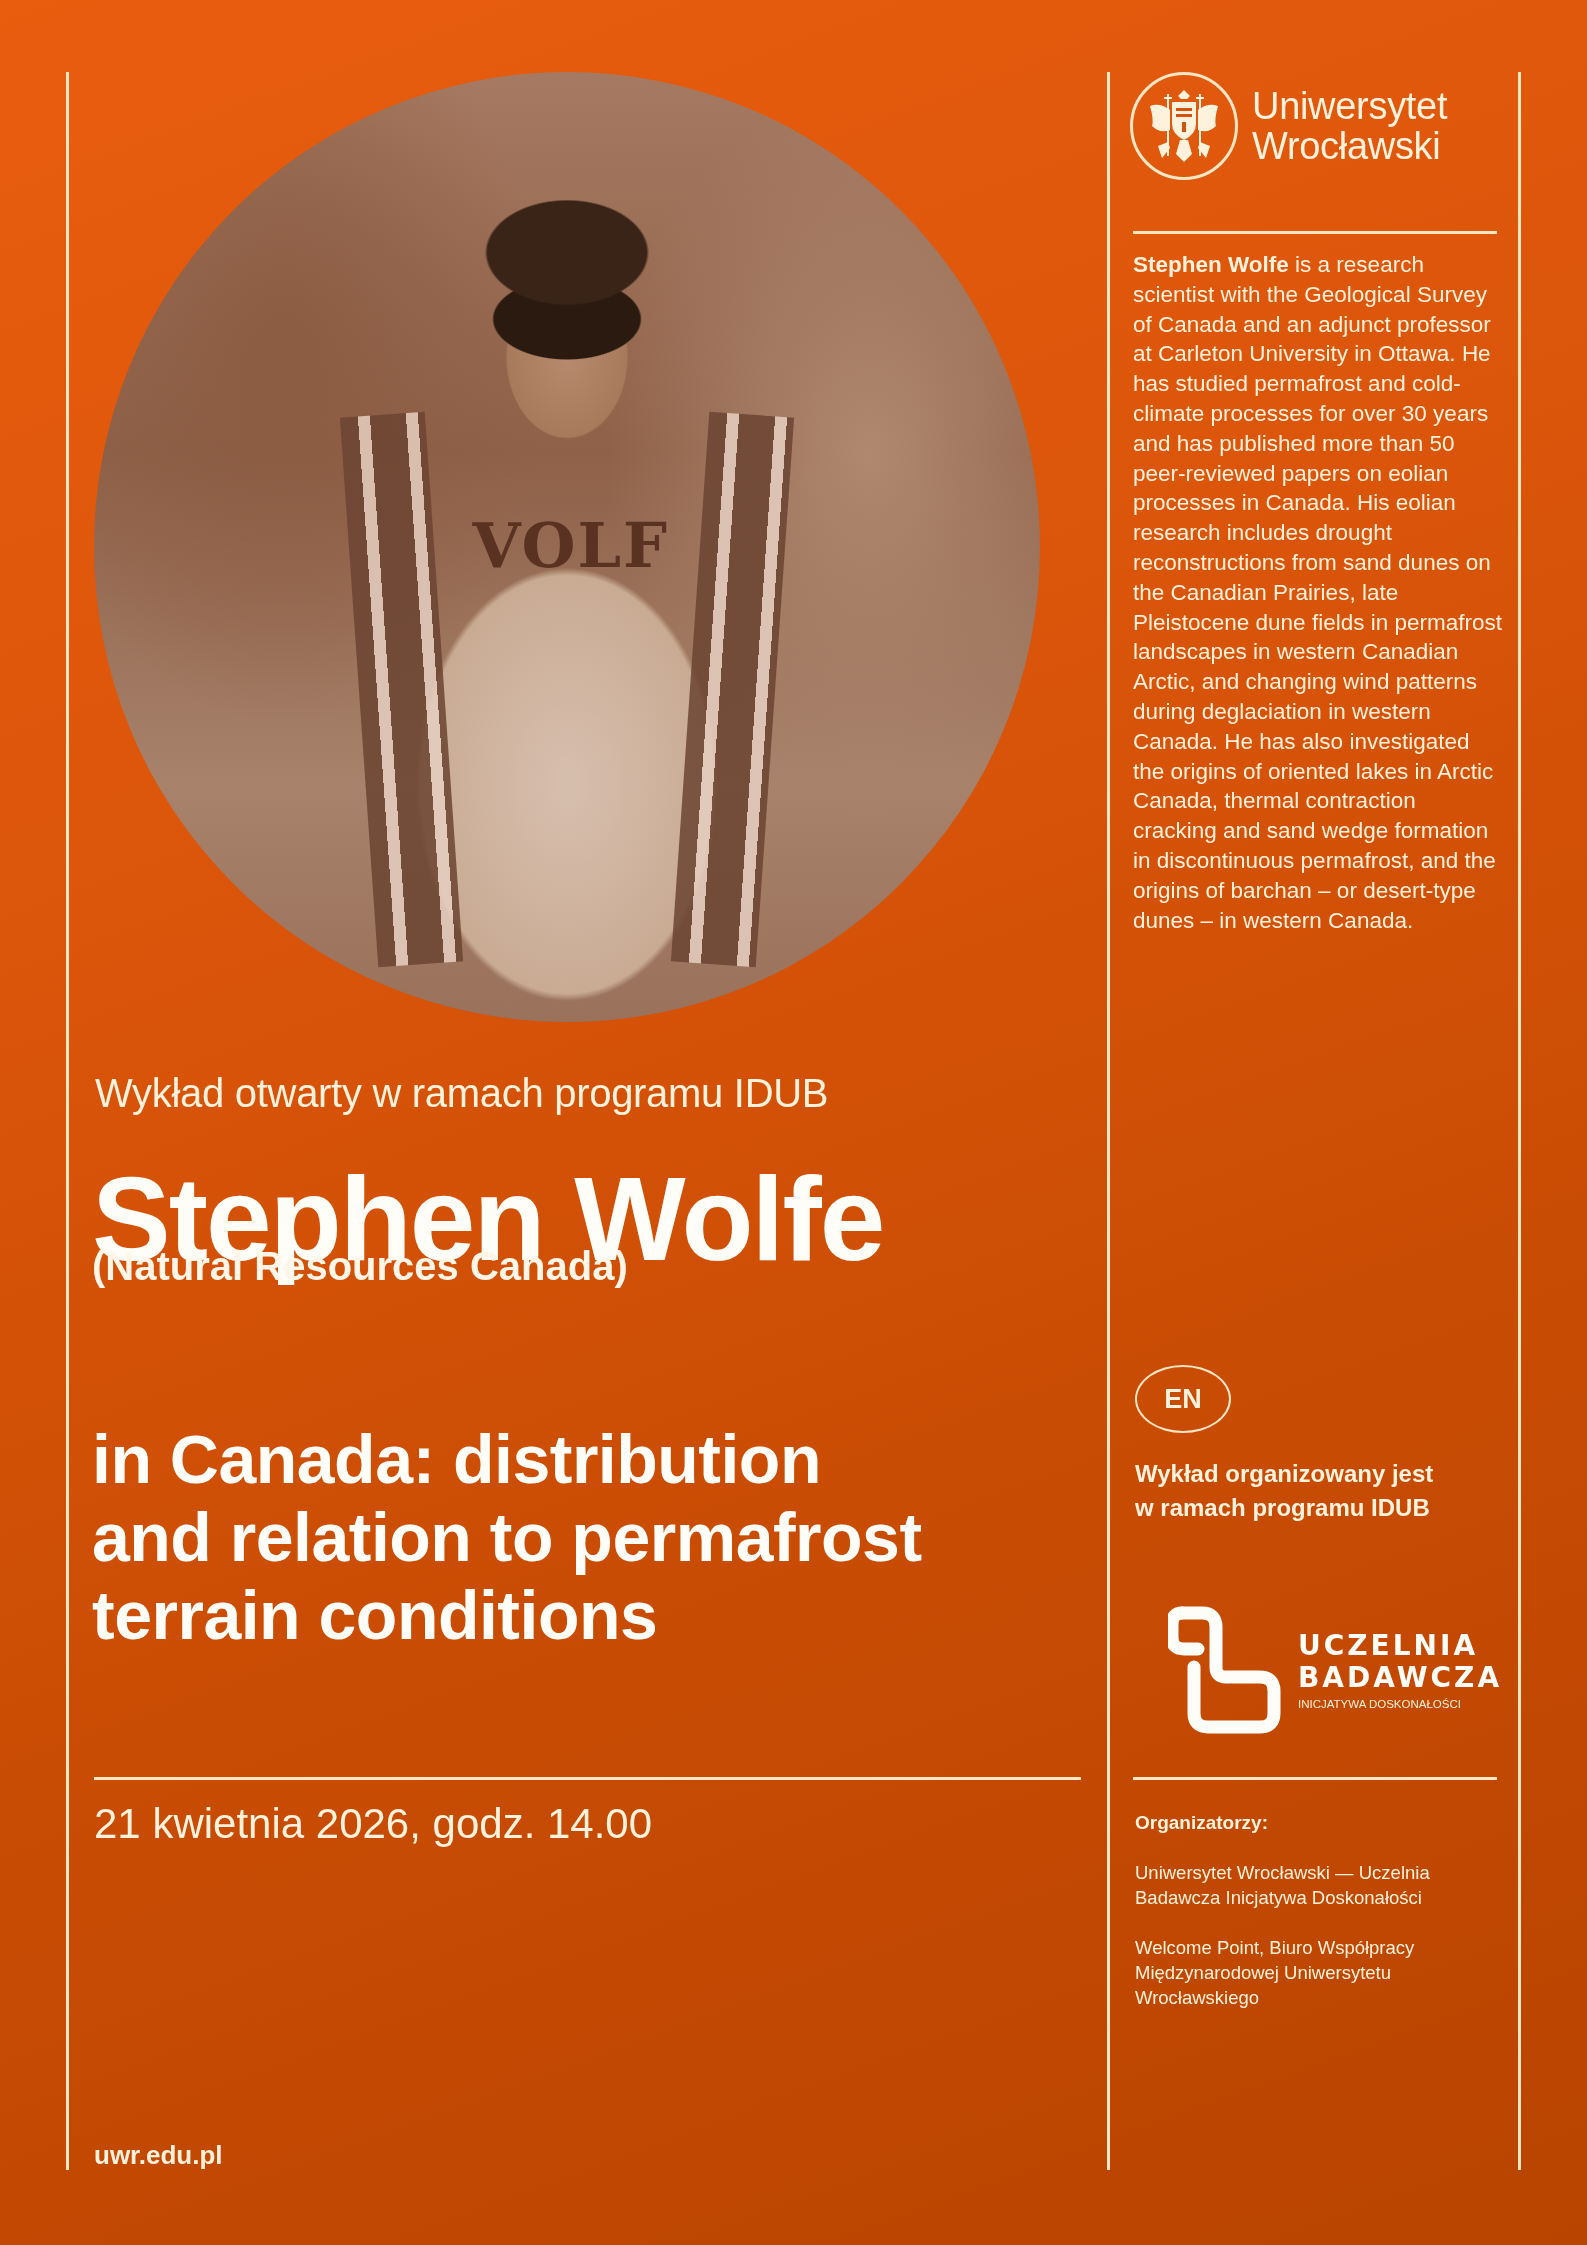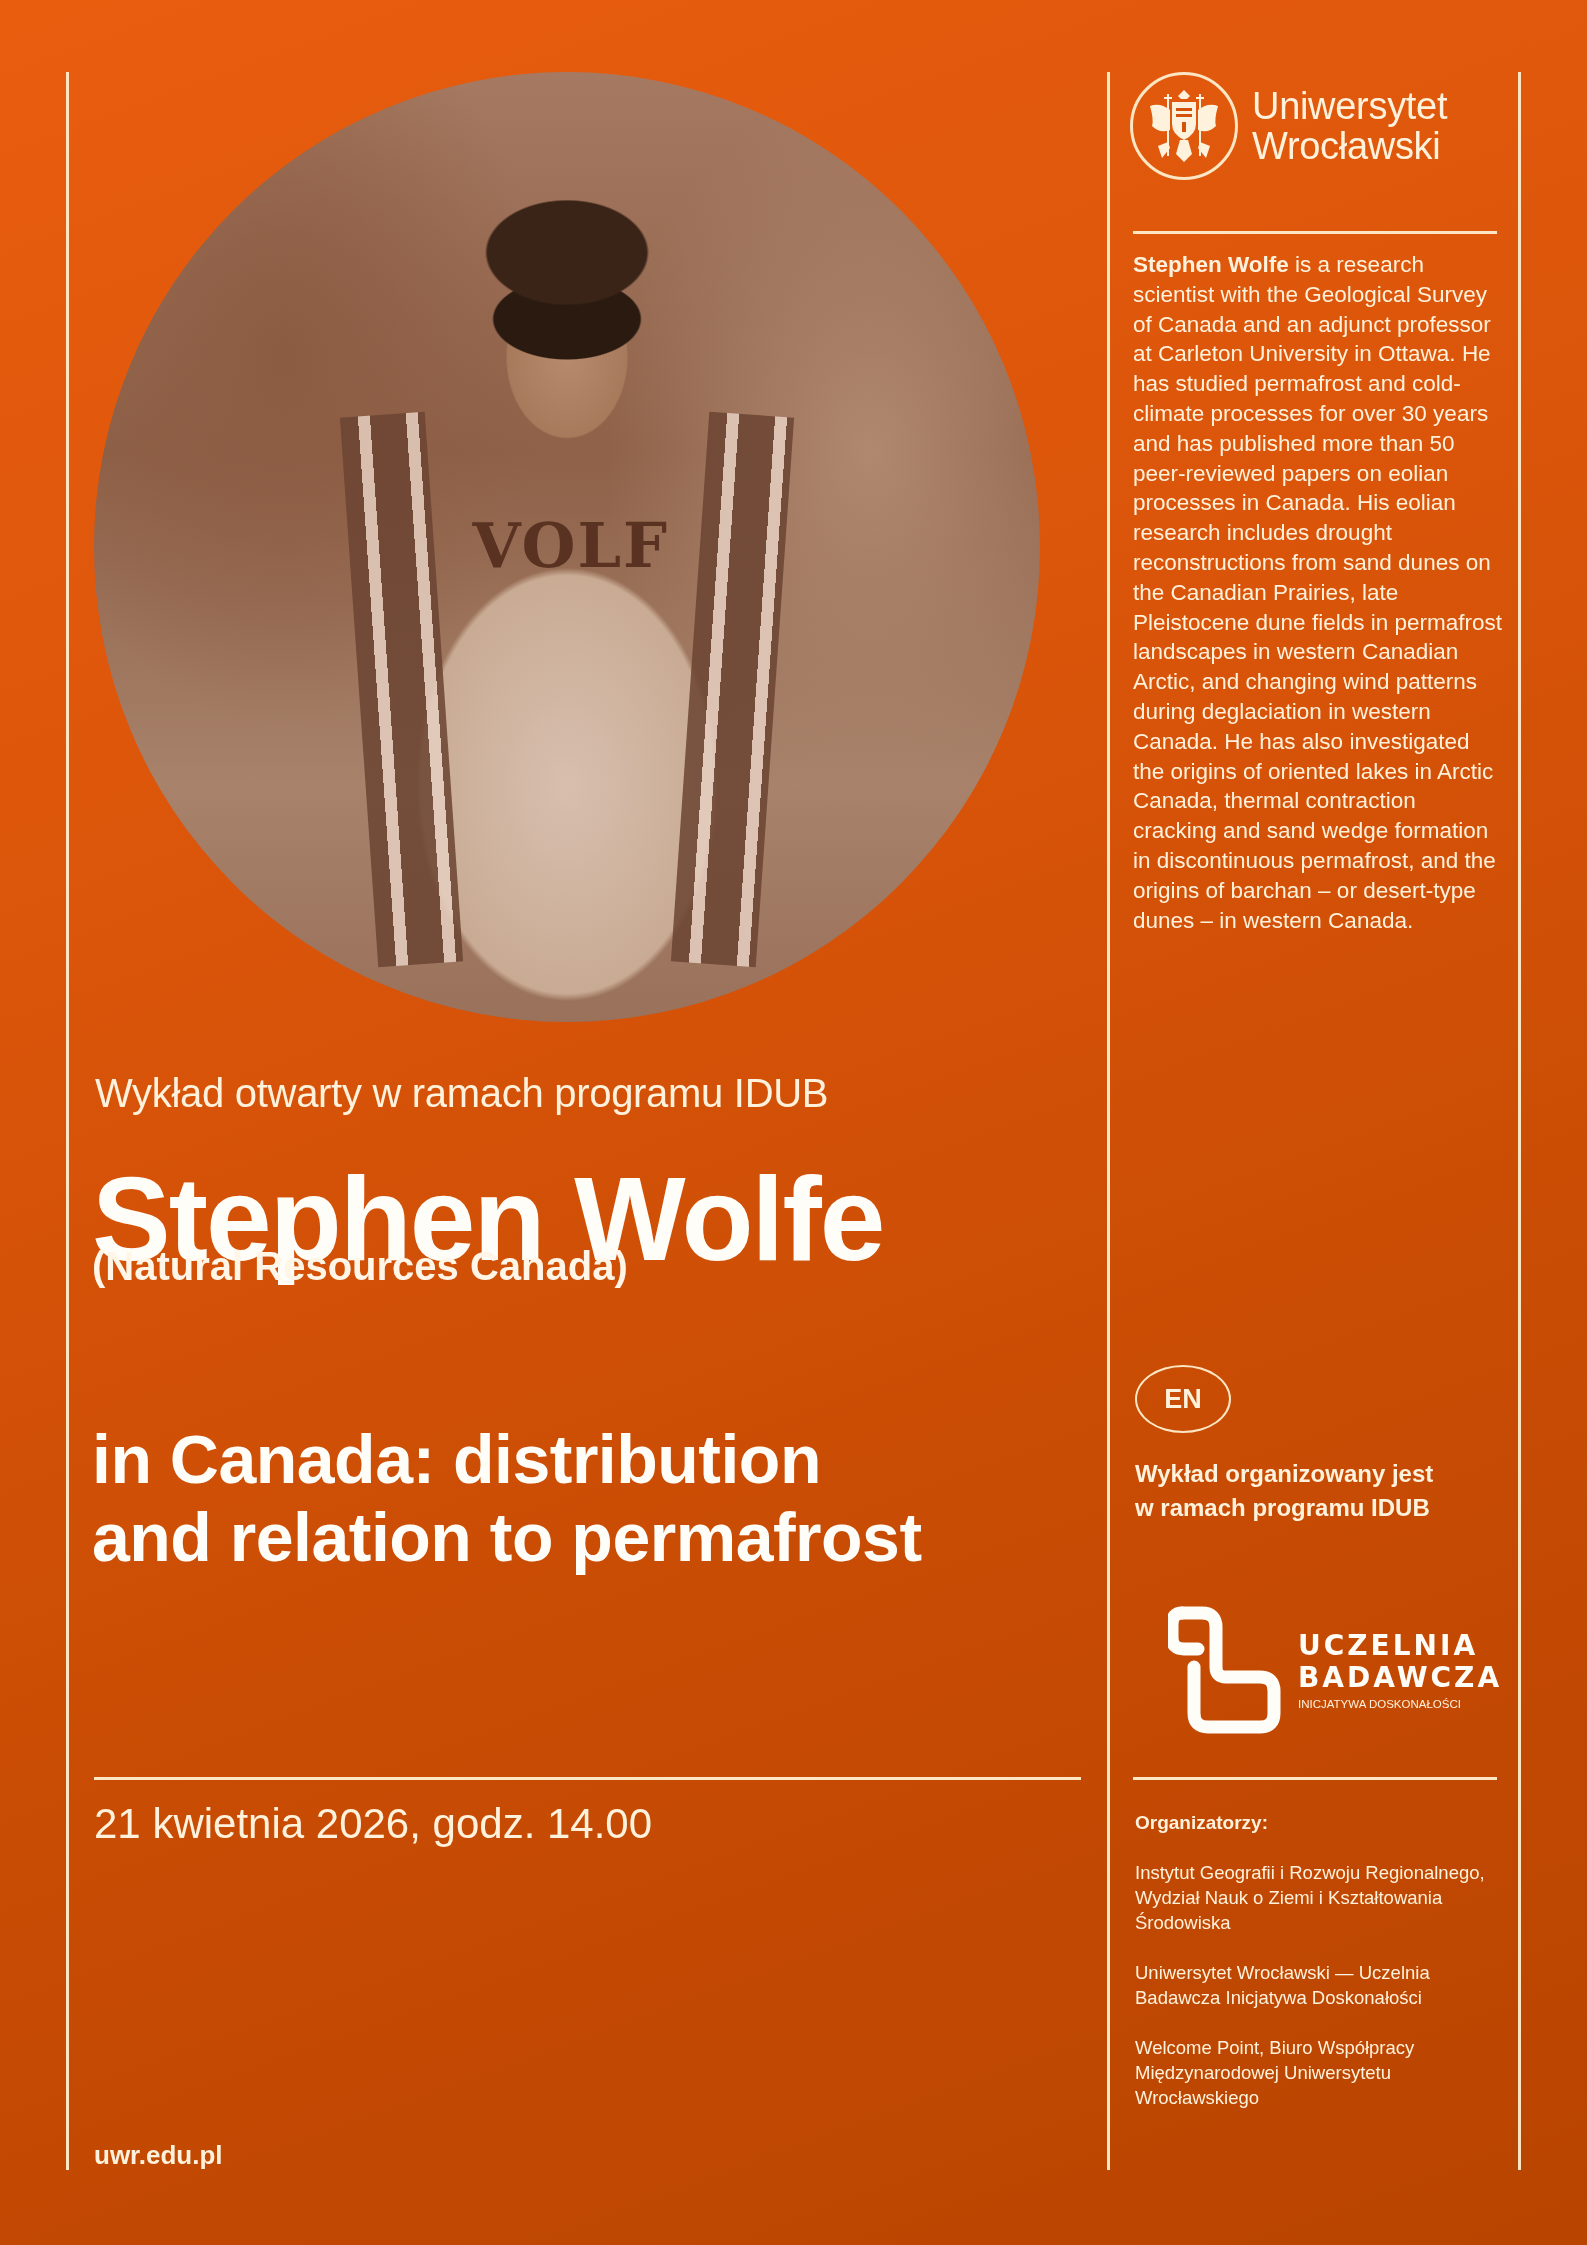--- a/index.html
+++ b/index.html
@@ -132,20 +132,21 @@
     <div class="shirt-text">VOLF</div>
   </div>
 
   <div class="intro">Wykład otwarty w ramach programu IDUB</div>
   <div class="name">Stephen Wolfe</div>
   <div class="affil">(Natural Resources Canada)</div>
 
   <div class="talk-title">
     <div>in Canada: distribution</div>
     <div>and relation to permafrost</div>
+    <div>terrain conditions</div>
   </div>
 
   <div class="date">21 kwietnia 2026, godz. 14.00</div>
 
 
   <div class="url">uwr.edu.pl</div>
 
   <div class="logo">
     <div class="logo-emblem">
       <svg width="76" height="80" viewBox="0 0 76 80">
@@ -193,17 +194,16 @@
     </svg>
     <div class="ub-text">
       <div class="ub-line1">UCZELNIA</div>
       <div class="ub-line2">BADAWCZA</div>
       <div class="ub-sub">INICJATYWA DOSKONAŁOŚCI</div>
     </div>
   </div>
 
   <div class="org-heading">Organizatorzy:</div>
   <div class="org-list">
-    <div>Instytut Geografii i Rozwoju Regionalnego, Wydział Nauk o Ziemi i Kształtowania Środowiska</div>
     <div>Uniwersytet Wrocławski — Uczelnia Badawcza Inicjatywa Doskonałości</div>
     <div>Welcome Point, Biuro Współpracy Międzynarodowej Uniwersytetu Wrocławskiego</div>
   </div>
 </div>
 
 </body></html>

